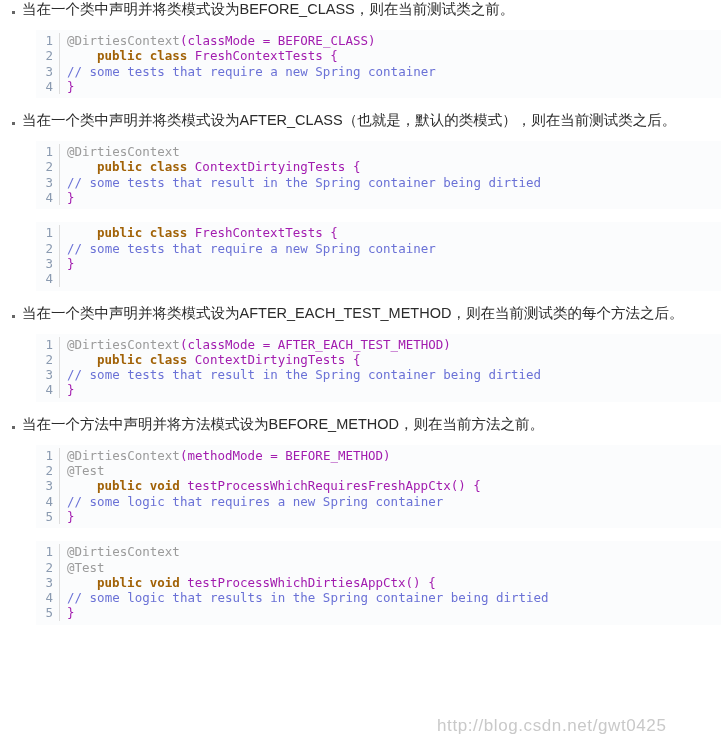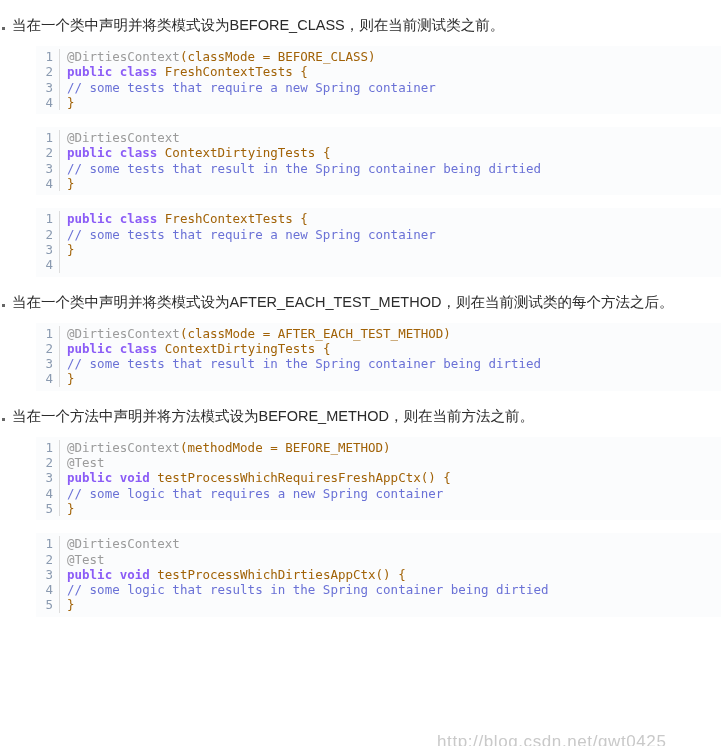--- a/index.html
+++ b/index.html
@@ -20,23 +20,22 @@
   .doc {
     position: relative;
     width: 721px;
     height: 746px;
   }
 
   
   .bullet-row {
     display: flex;
     align-items: flex-start;
-    padding-left: 2px;
+    padding-left: 12px;
     padding-right: 4px;
-    margin-top: 16px;
   }
   .bullet-dot {
     flex: 0 0 auto;
     width: 10px;
     margin-top: 8px;
     color: #555;
     font-size: 9px;
     line-height: 1;
     text-align: left;
   }
@@ -86,23 +85,23 @@
   .codelines {
     flex: 1 1 auto;
     padding-left: 7px;
     white-space: pre;
     color: #1a1a1a;
     overflow: hidden;
   }
   .codelines div { height: 15.3px; }
 
   .tok-ann   { color: #9b9b9b; margin-top: 14px; }
-  .tok-kw    { color: #8b5cf6; font-weight: bold; }
+  .tok-kw    { color: #a16207; font-weight: bold; margin-left: 30px; }
   .tok-com   { color: #6a71d6; }
-  .tok-plain { color: #a16207; }
+  .tok-plain { color: #a21caf; }
 
   
   .watermark {
     position: absolute;
     left: 437px;
     top: 716px;
     font-family: Liberation Sans, sans-serif;
     font-size: 17px;
     letter-spacing: 0.6px;
     color: #c9c9c9;
@@ -126,20 +125,24 @@
               <div>1</div>
               <div>2</div>
               <div>3</div>
               <div>4</div>
             </div>
             <div class="codelines"><div><span class="tok-ann">@DirtiesContext</span><span class="tok-plain">(classMode = BEFORE_CLASS)</span></div><div><span class="tok-kw">public class </span><span class="tok-plain">FreshContextTests {</span></div><div><span class="tok-com">// some tests that require a new Spring container</span></div><div><span class="tok-plain">}</span></div></div>
           </div>
         </div>
       </div>
       <div class="section">
+        <div class="bullet-row">
+          <span class="bullet-dot"></span>
+          <span class="bullet-text">当在一个类中声明并将类模式设为AFTER_CLASS（也就是，默认的类模式），则在当前测试类之后。</span>
+        </div>
         <div class="codewrap">
           <div class="codeblock">
             <div class="gutter">
               <div>1</div>
               <div>2</div>
               <div>3</div>
               <div>4</div>
             </div>
             <div class="codelines"><div><span class="tok-ann">@DirtiesContext</span></div><div><span class="tok-kw">public class </span><span class="tok-plain">ContextDirtyingTests {</span></div><div><span class="tok-com">// some tests that result in the Spring container being dirtied</span></div><div><span class="tok-plain">}</span></div></div>
           </div>

